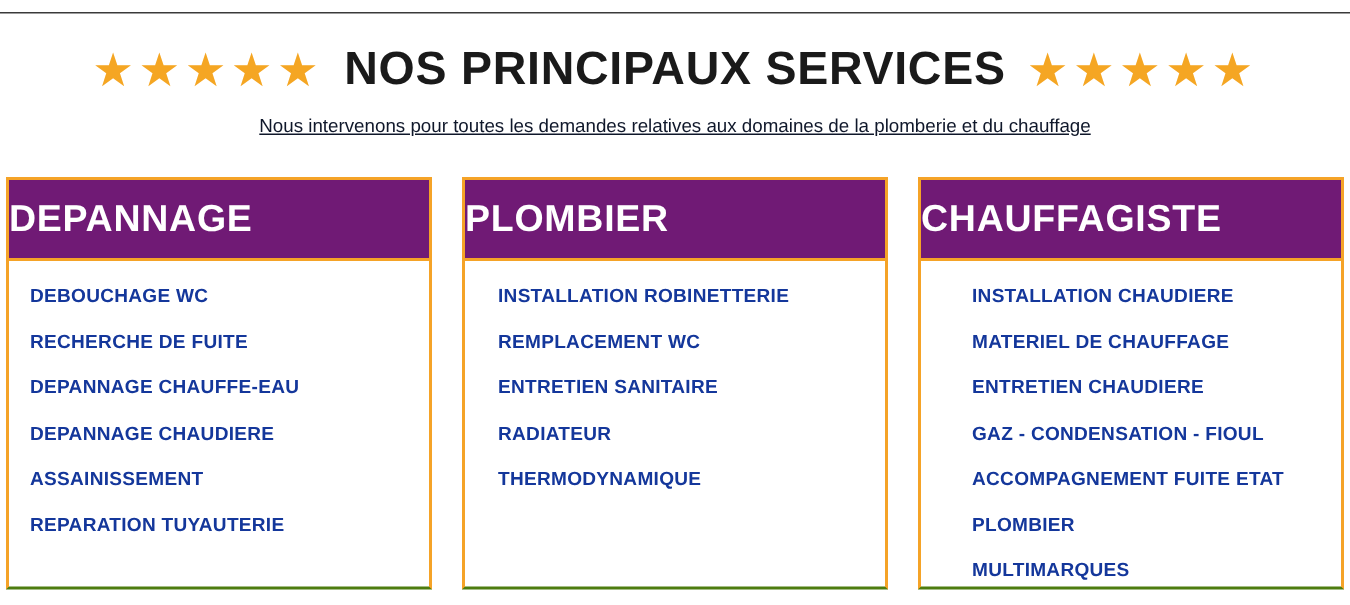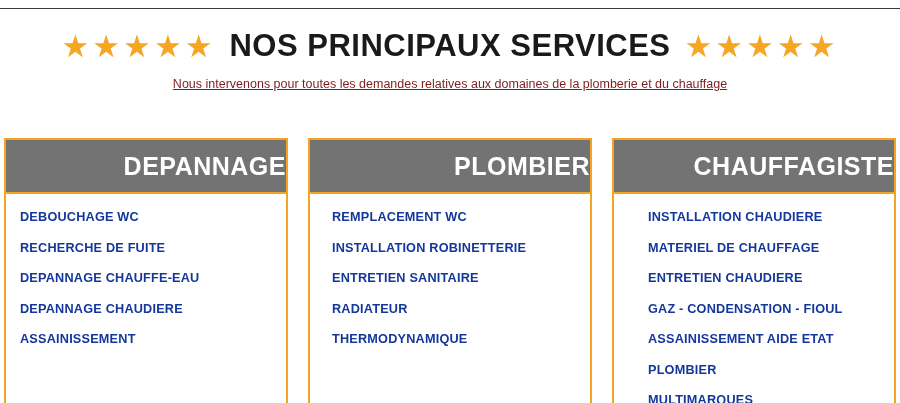--- a/index.html
+++ b/index.html
@@ -45,56 +45,55 @@
     font-size: 31px;
     font-weight: bold;
     color: #1a1a1a;
     letter-spacing: 0.5px;
     white-space: nowrap;
     text-align: center;
   }
   .subtitle {
     margin-top: 13px;
     font-size: 12.5px;
-    color: #7f1d1d;
+    color: #0f172a;
     text-decoration: underline;
   }
   .columns {
     position: absolute;
     top: 118px;
     left: 0;
     width: 900px;
     display: flex;
     justify-content: space-between;
     padding: 0 4px;
     box-sizing: border-box;
   }
   .card {
     width: 284px;
     box-sizing: border-box;
   }
   .card-header {
-    background: #737373;
+    background: #701a75;
     border: 2px solid #f5a327;
     height: 52px;
     display: flex;
     align-items: center;
-    justify-content: flex-end;
-    margin-top: 20px;
+    justify-content: flex-start;
   }
   .card-header span {
     color: #ffffff;
     font-size: 25px;
     font-weight: bold;
     letter-spacing: 0.5px;
   }
   .card-body {
     border-left: 2px solid #f5a327;
     border-right: 2px solid #f5a327;
-    border-bottom: 2px solid #0ea5e9;
+    border-bottom: 2px solid #4d7c0f;
     background: #ffffff;
     padding: 16px 0 12px 0;
     height: 219px;
     box-sizing: border-box;
   }
   .item {
     color: #14379b;
     font-size: 12.7px;
     font-weight: bold;
     padding: 0 0 0 14px;
@@ -125,44 +124,45 @@
   <div class="card depannage">
     <div class="card-header">
       <span>DEPANNAGE</span>
     </div>
     <div class="card-body">
       <div class="item">DEBOUCHAGE WC</div>
       <div class="item">RECHERCHE DE FUITE</div>
       <div class="item">DEPANNAGE CHAUFFE-EAU</div>
       <div class="item">DEPANNAGE CHAUDIERE</div>
       <div class="item">ASSAINISSEMENT</div>
+      <div class="item">REPARATION TUYAUTERIE</div>
     </div>
   </div>
 
   <div class="card plombier">
     <div class="card-header">
       <span>PLOMBIER</span>
     </div>
     <div class="card-body">
+      <div class="item">INSTALLATION ROBINETTERIE</div>
       <div class="item">REMPLACEMENT WC</div>
-      <div class="item">INSTALLATION ROBINETTERIE</div>
       <div class="item">ENTRETIEN SANITAIRE</div>
       <div class="item">RADIATEUR</div>
       <div class="item">THERMODYNAMIQUE</div>
     </div>
   </div>
 
   <div class="card chauffagiste">
     <div class="card-header">
       <span>CHAUFFAGISTE</span>
     </div>
     <div class="card-body">
       <div class="item">INSTALLATION CHAUDIERE</div>
       <div class="item">MATERIEL DE CHAUFFAGE</div>
       <div class="item">ENTRETIEN CHAUDIERE</div>
       <div class="item">GAZ - CONDENSATION - FIOUL</div>
-      <div class="item">ASSAINISSEMENT AIDE ETAT</div>
+      <div class="item">ACCOMPAGNEMENT FUITE ETAT</div>
       <div class="item">PLOMBIER</div>
       <div class="item">MULTIMARQUES</div>
     </div>
   </div>
 
 </div>
 
 </body></html>

